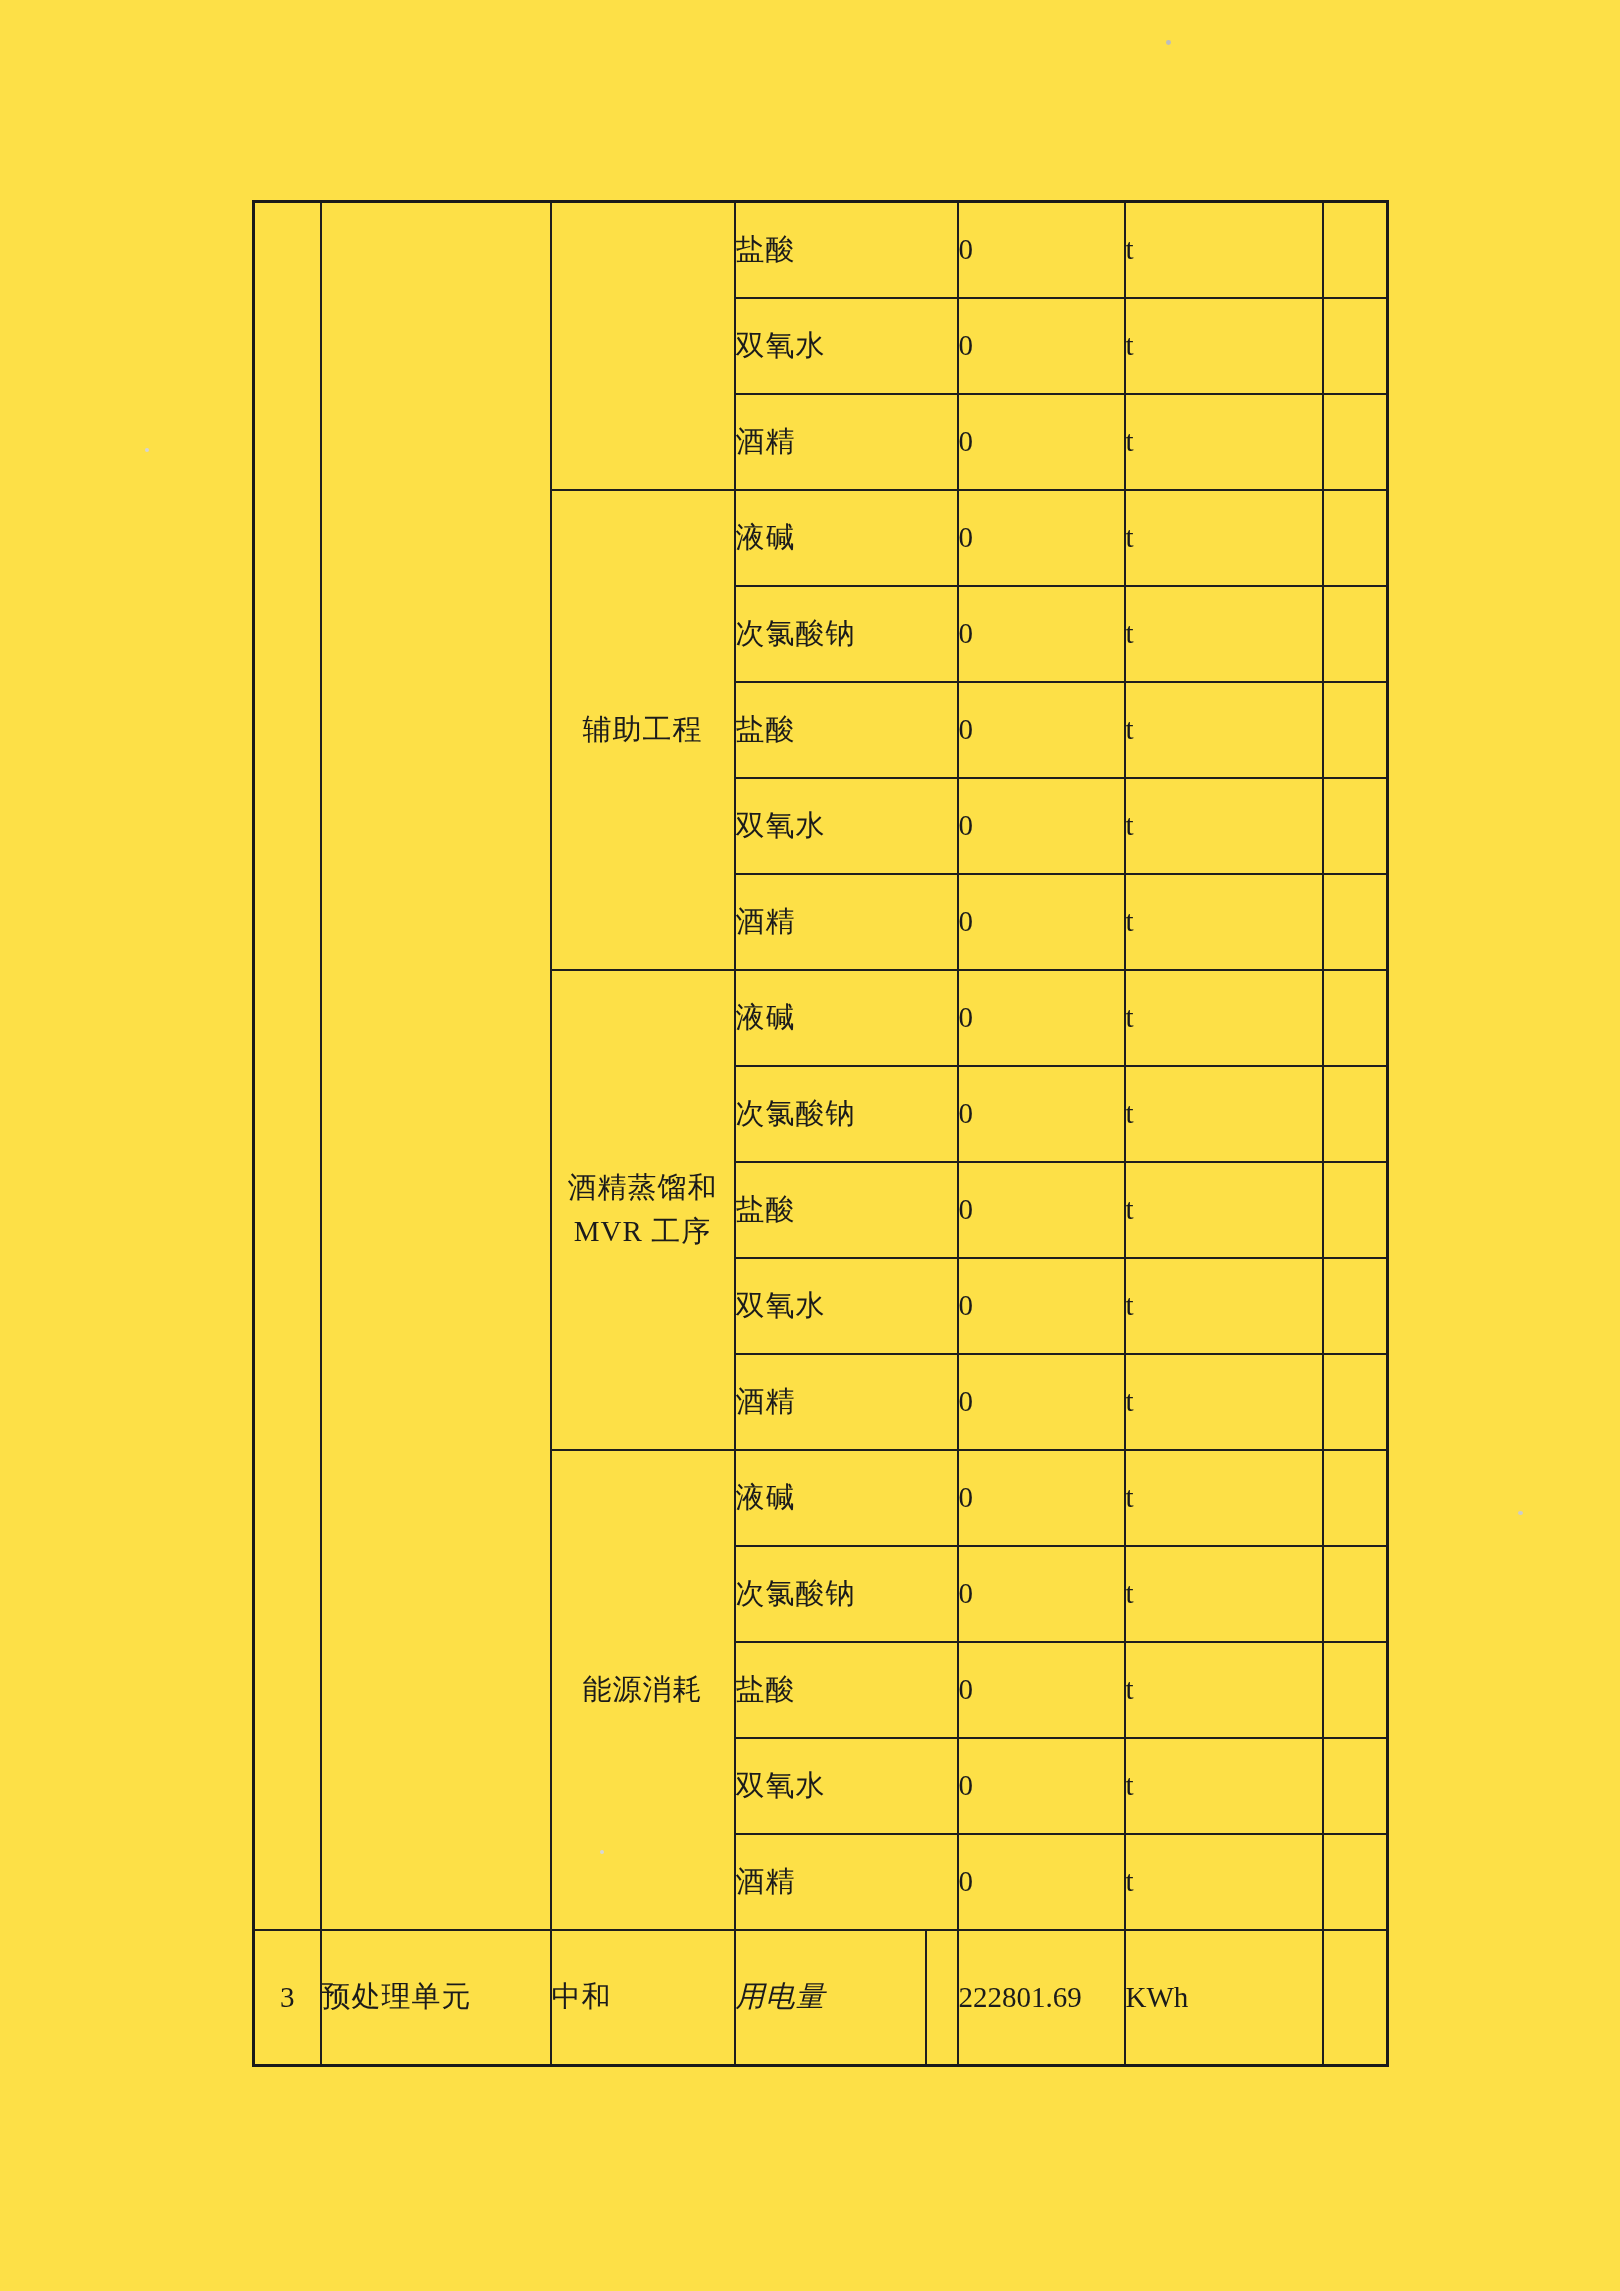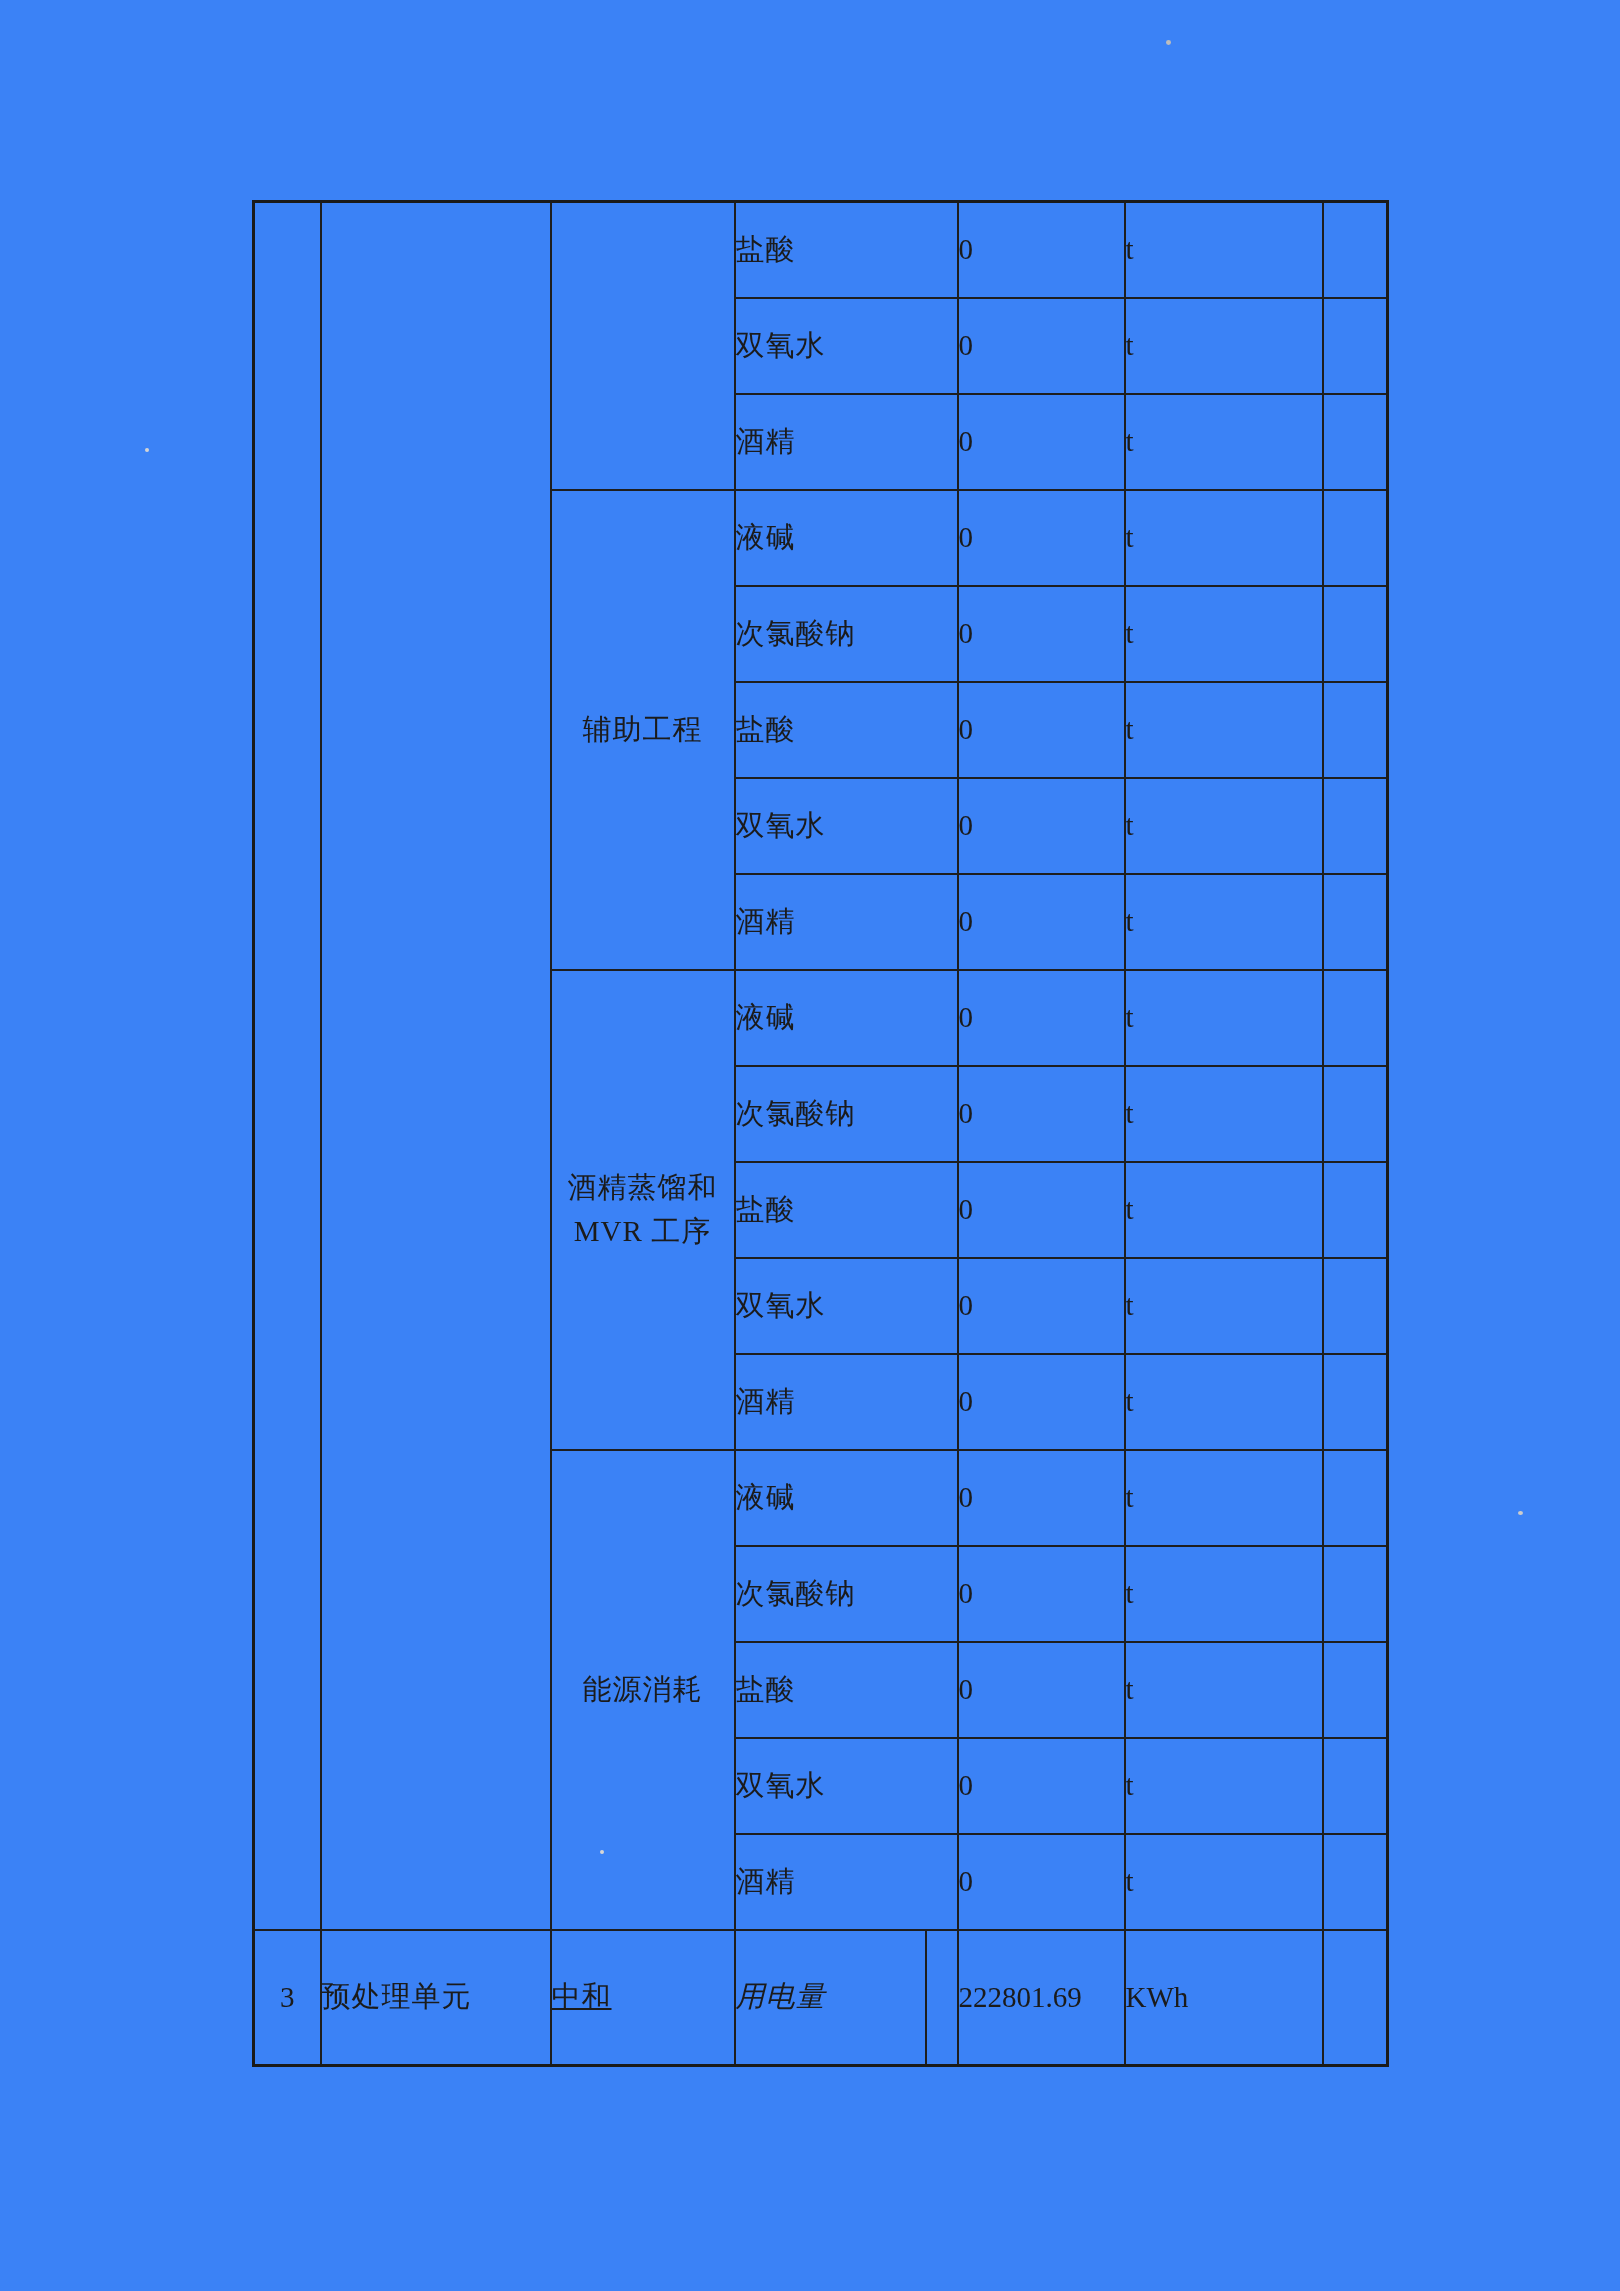--- a/index.html
+++ b/index.html
@@ -1,20 +1,20 @@
 <!DOCTYPE html>
 <html><head>
 <meta charset="utf-8">
 <style>
   html, body { margin: 0; padding: 0; background: #e8e8e8; }
   .page {
     position: relative;
     width: 1620px;
     height: 2292px;
-    background: #3b82f6;
+    background: #fde047;
     overflow: hidden;
     font-family: "Liberation Serif", "DejaVu Serif", serif;
     color: #1b1b1b;
   }
   table.consumption {
     position: absolute;
     left: 252px;
     top: 200px;
     width: 1134px;
     border-collapse: collapse;
@@ -29,21 +29,21 @@
   table.consumption { border: 3.9px solid #1a1a1a; }
   tr.mrow  { height: 96px; }
   tr.frow  { height: 136px; }
   td.c-name   { font-size: 29px; padding-left: 12.7px; letter-spacing: 1px; }
   td.c-group  { font-size: 29px; padding-left: 8.8px;  letter-spacing: 1px;
                 white-space: pre-line; line-height: 1.5; text-align: center; }
   td.c-val    { font-size: 29px; padding-left: 12.7px; }
   td.c-unit   { font-size: 29px; padding-left: 12.7px; }
   td.c-idx    { font-size: 29px; text-align: center; }
   td.c-cat    { font-size: 29px; padding-left: 11.8px; letter-spacing: 1px; }
-  td.c-proc   { font-size: 29px; padding-left: 13.7px; letter-spacing: 1px; text-decoration: underline; }
+  td.c-proc   { font-size: 29px; padding-left: 13.7px; letter-spacing: 1px; }
   td.c-item   { font-size: 29px; padding-left: 16.7px; letter-spacing: 1px; font-style: italic; }
   .speck { position: absolute; border-radius: 50%; }
   .speck1 { left: 1166px; top: 40px;   width: 4.9px; height: 4.9px; background: #bdbdbd; }
   .speck2 { left: 145px;  top: 448px;  width: 3.9px; height: 3.9px; background: #d4d4d4; }
   .speck3 { left: 1518px; top: 1511px; width: 4.9px; height: 3.9px; background: #cccccc; }
   .speck4 { left: 600px;  top: 1850px; width: 3.9px; height: 3.9px; background: #d6d6d6; }
 </style>
 </head>
 <body>
 

